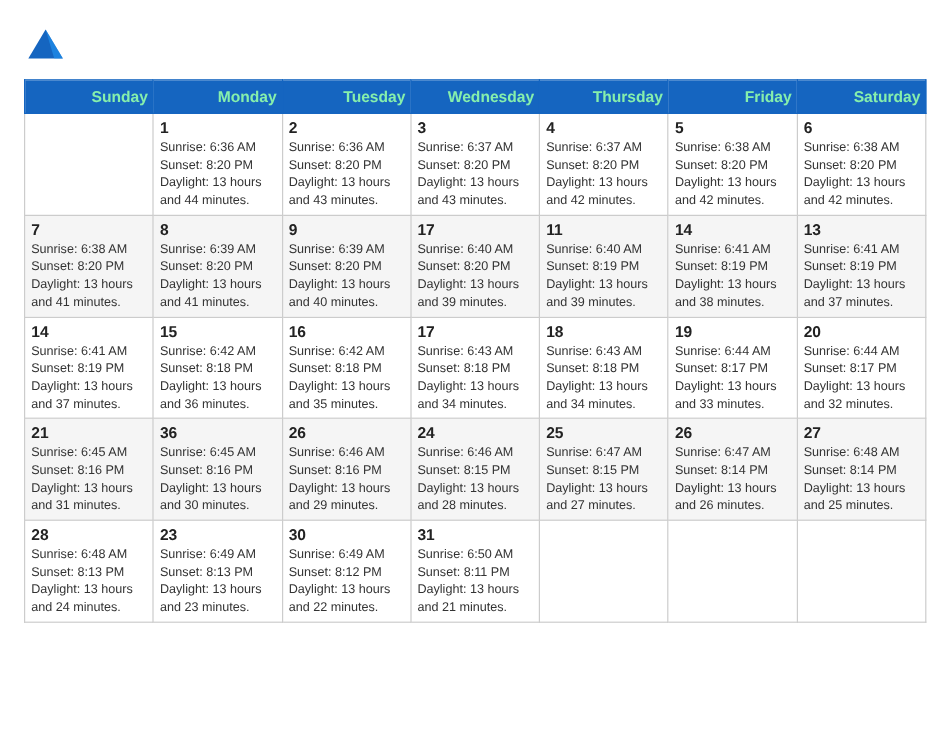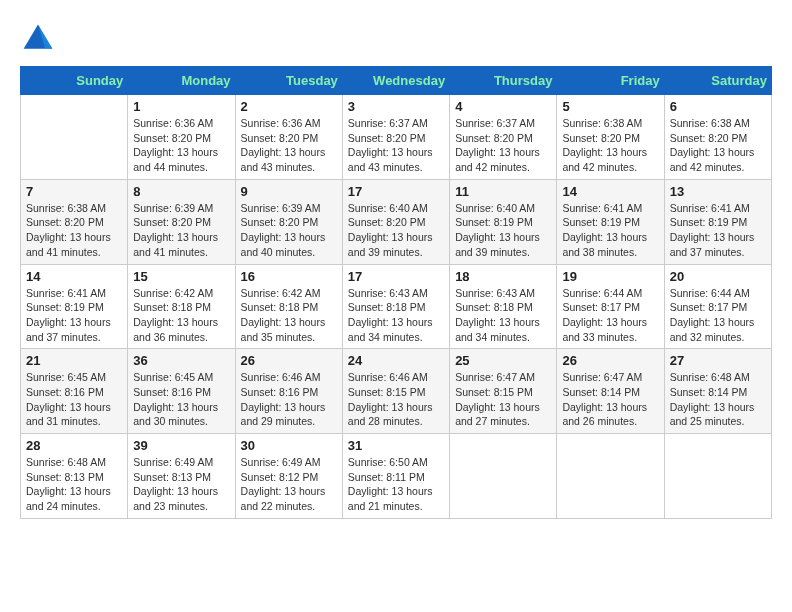--- a/index.html
+++ b/index.html
@@ -321,21 +321,21 @@
       </tr>
       <tr>
         <td>
           <span class="day-number">28</span>
           <div class="day-info" style="white-space: pre-line;">Sunrise: 6:48 AM
 Sunset: 8:13 PM
 Daylight: 13 hours
 and 24 minutes.</div>
         </td>
         <td>
-          <span class="day-number">39</span>
+          <span class="day-number">23</span>
           <div class="day-info" style="white-space: pre-line;">Sunrise: 6:49 AM
 Sunset: 8:13 PM
 Daylight: 13 hours
 and 23 minutes.</div>
         </td>
         <td>
           <span class="day-number">30</span>
           <div class="day-info" style="white-space: pre-line;">Sunrise: 6:49 AM
 Sunset: 8:12 PM
 Daylight: 13 hours

